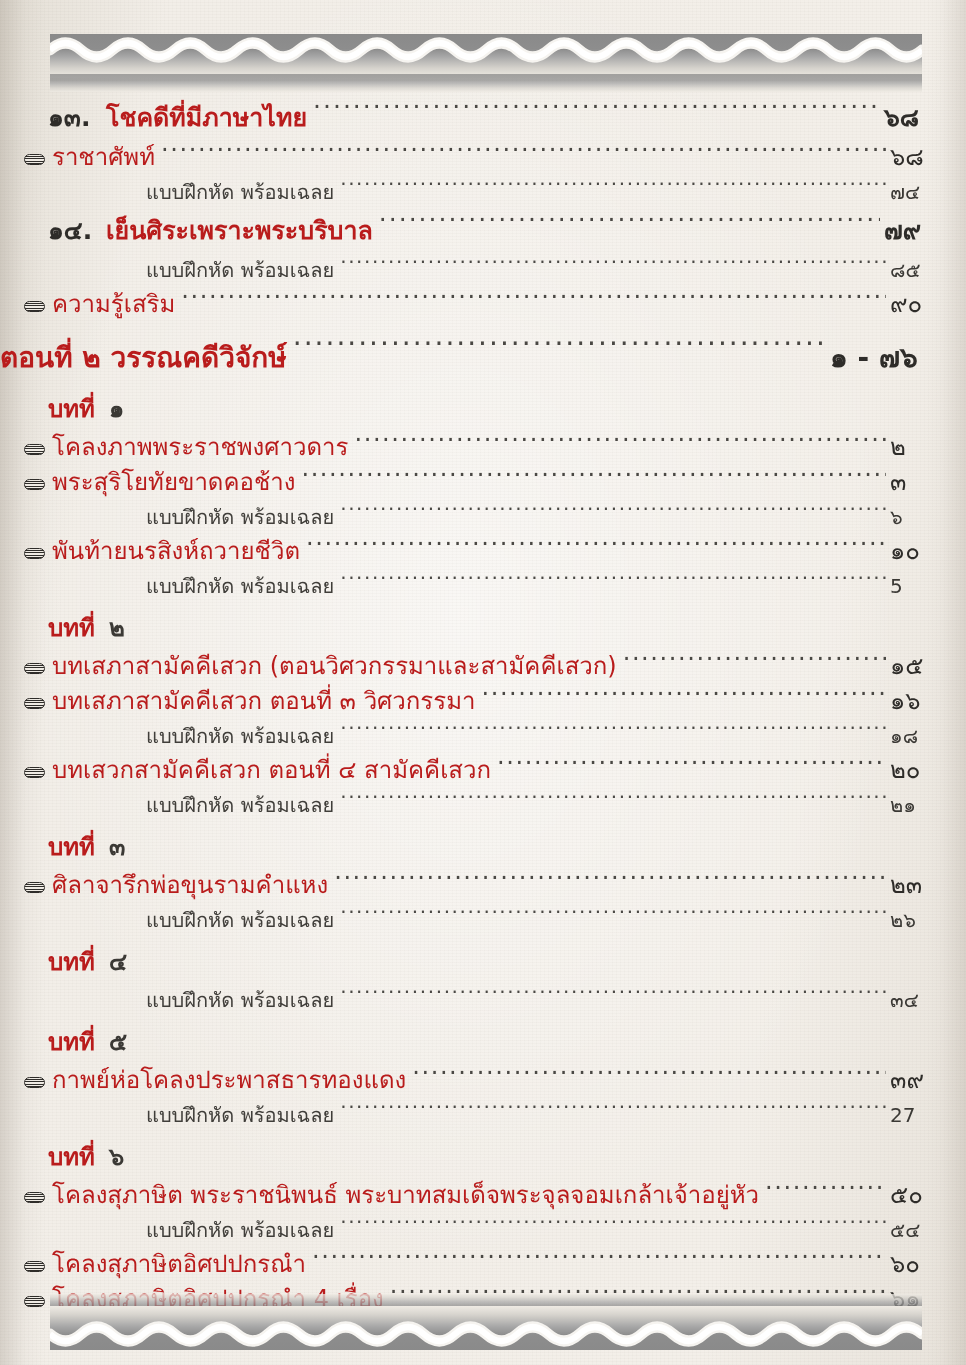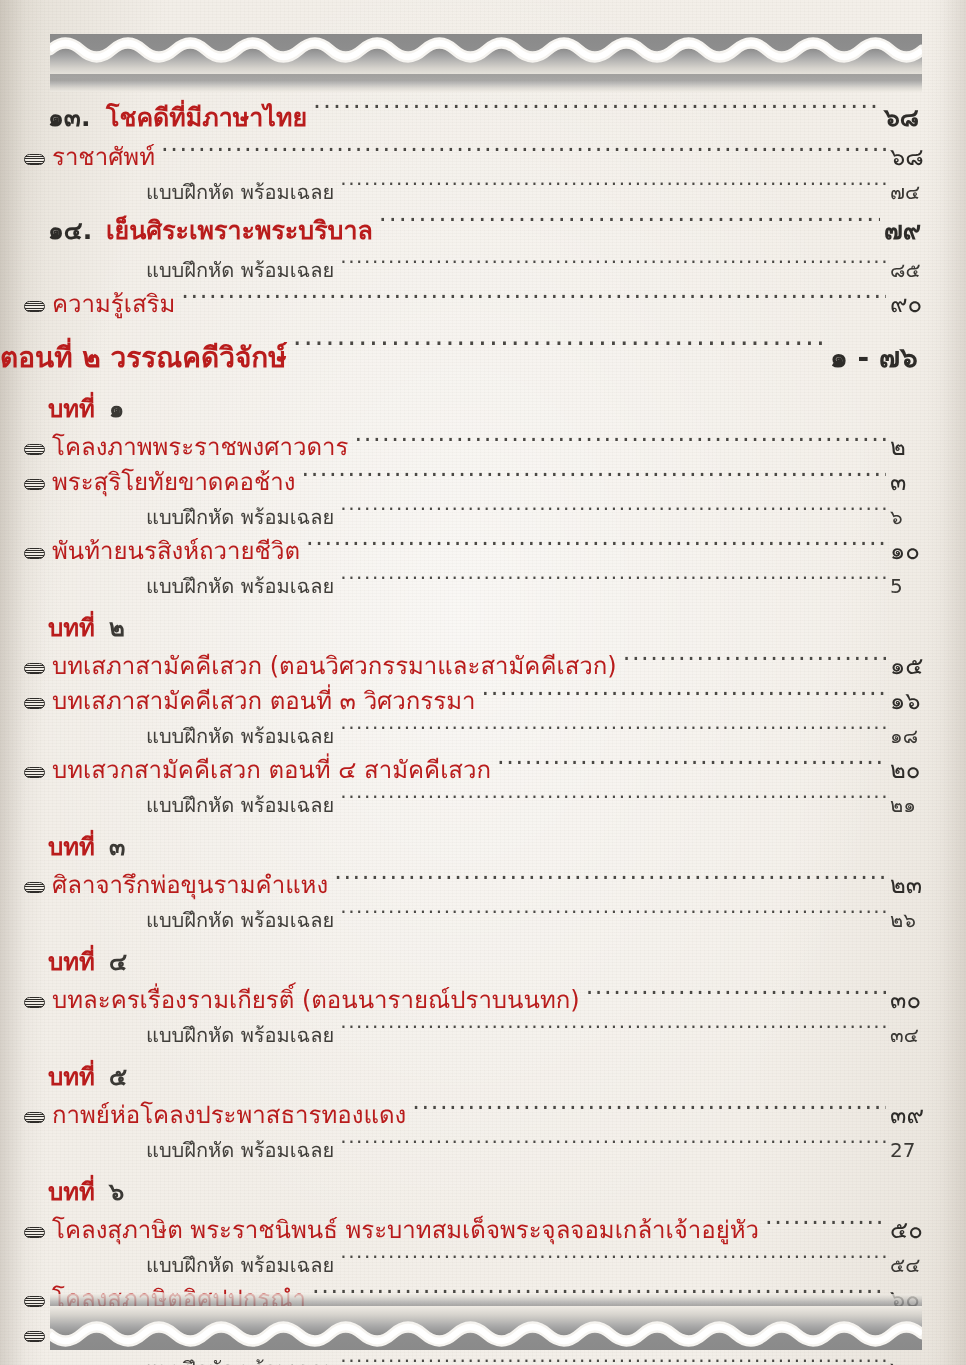--- a/index.html
+++ b/index.html
@@ -338,28 +338,20 @@
     </div>
     <div class="row level-exercise">
       <span class="label">แบบฝึกหัด  พร้อมเฉลย</span>
       <span class="leader"></span>
       <span class="pageno">๒๖</span>
     </div>
     <div class="row level-section">
       <span class="label">บทที่</span>
       <span class="sec-num">๔</span>
     </div>
-    <div class="row level-topic">
-      <span class="bullet-cell">
-        <span class="bullet"></span>
-      </span>
-      <span class="label">บทละครเรื่องรามเกียรติ์ (ตอนนารายณ์ปราบนนทก)</span>
-      <span class="leader"></span>
-      <span class="pageno">๓๐</span>
-    </div>
     <div class="row level-exercise">
       <span class="label">แบบฝึกหัด  พร้อมเฉลย</span>
       <span class="leader"></span>
       <span class="pageno">๓๔</span>
     </div>
     <div class="row level-section">
       <span class="label">บทที่</span>
       <span class="sec-num">๕</span>
     </div>
     <div class="row level-topic">

